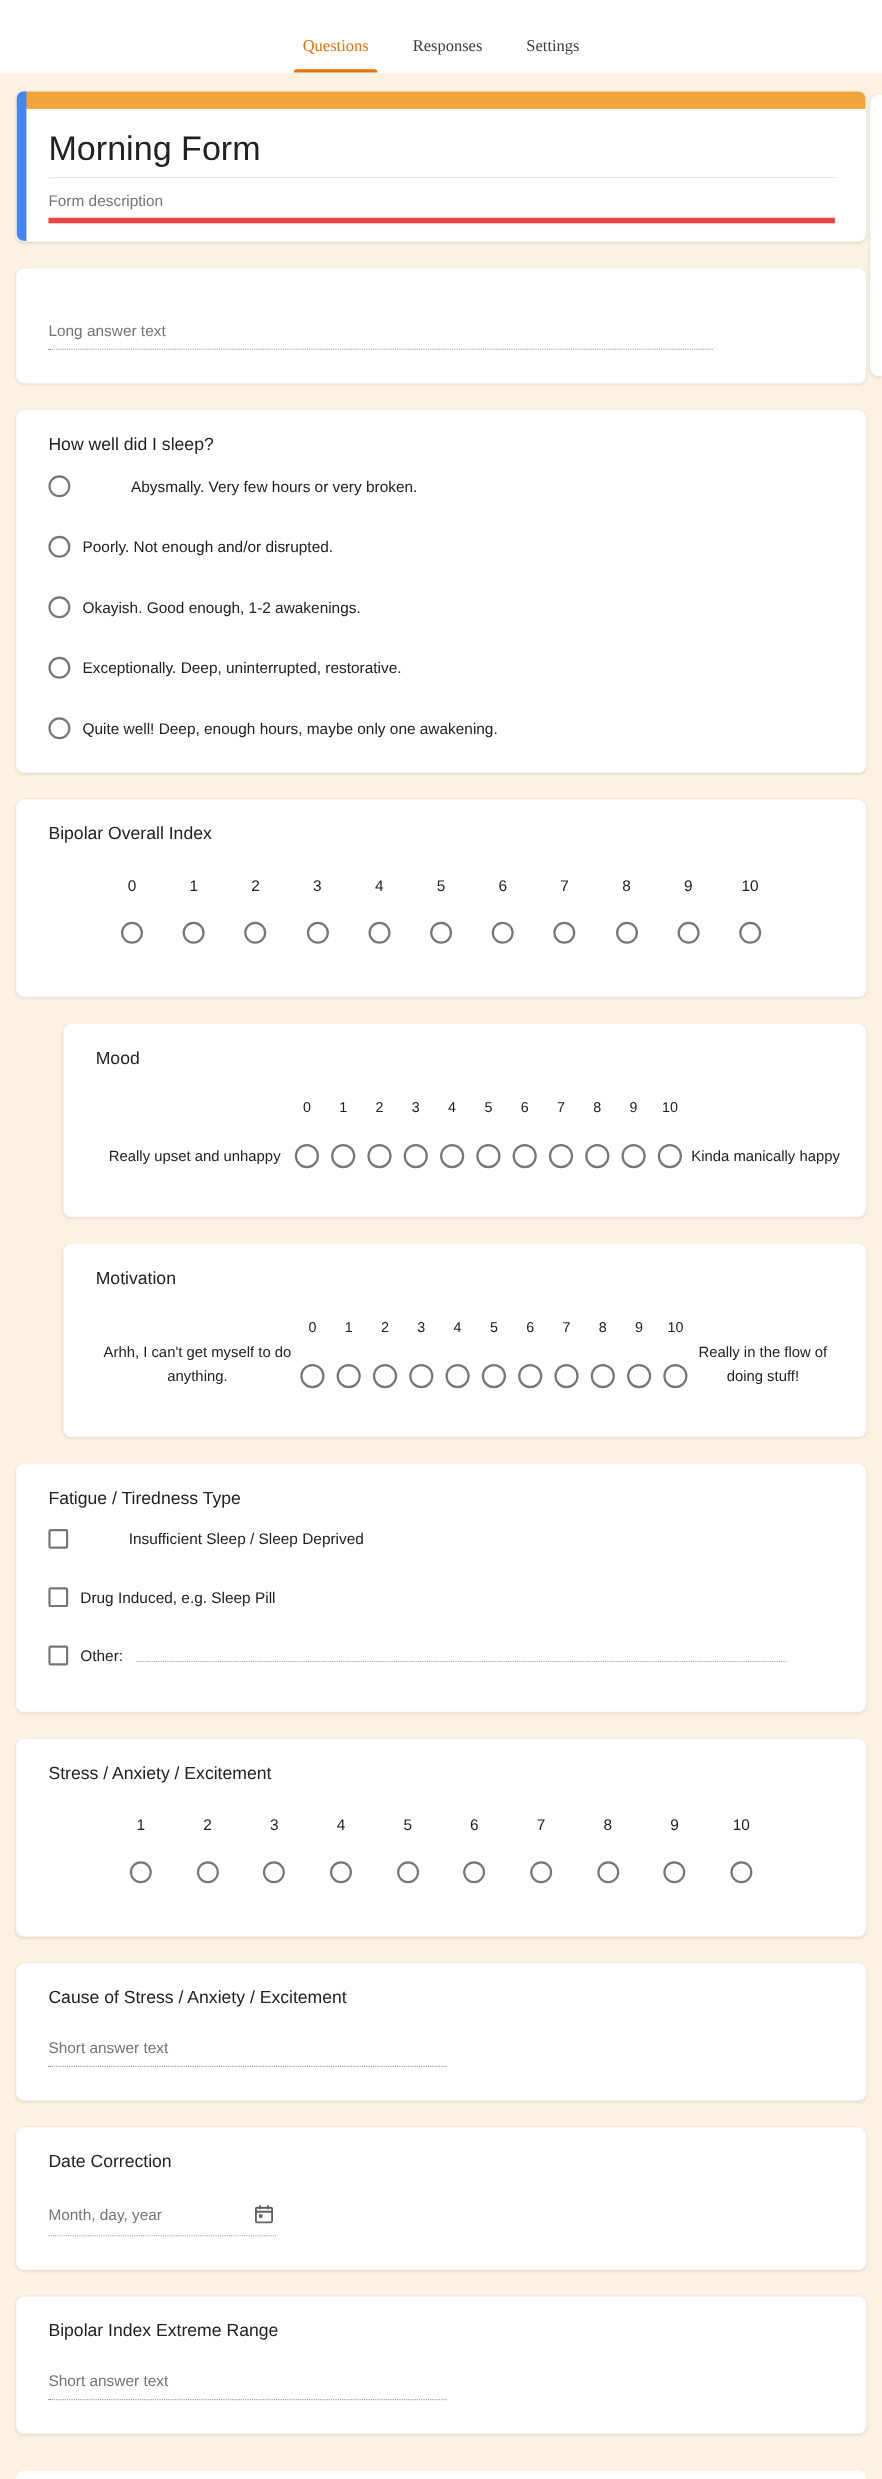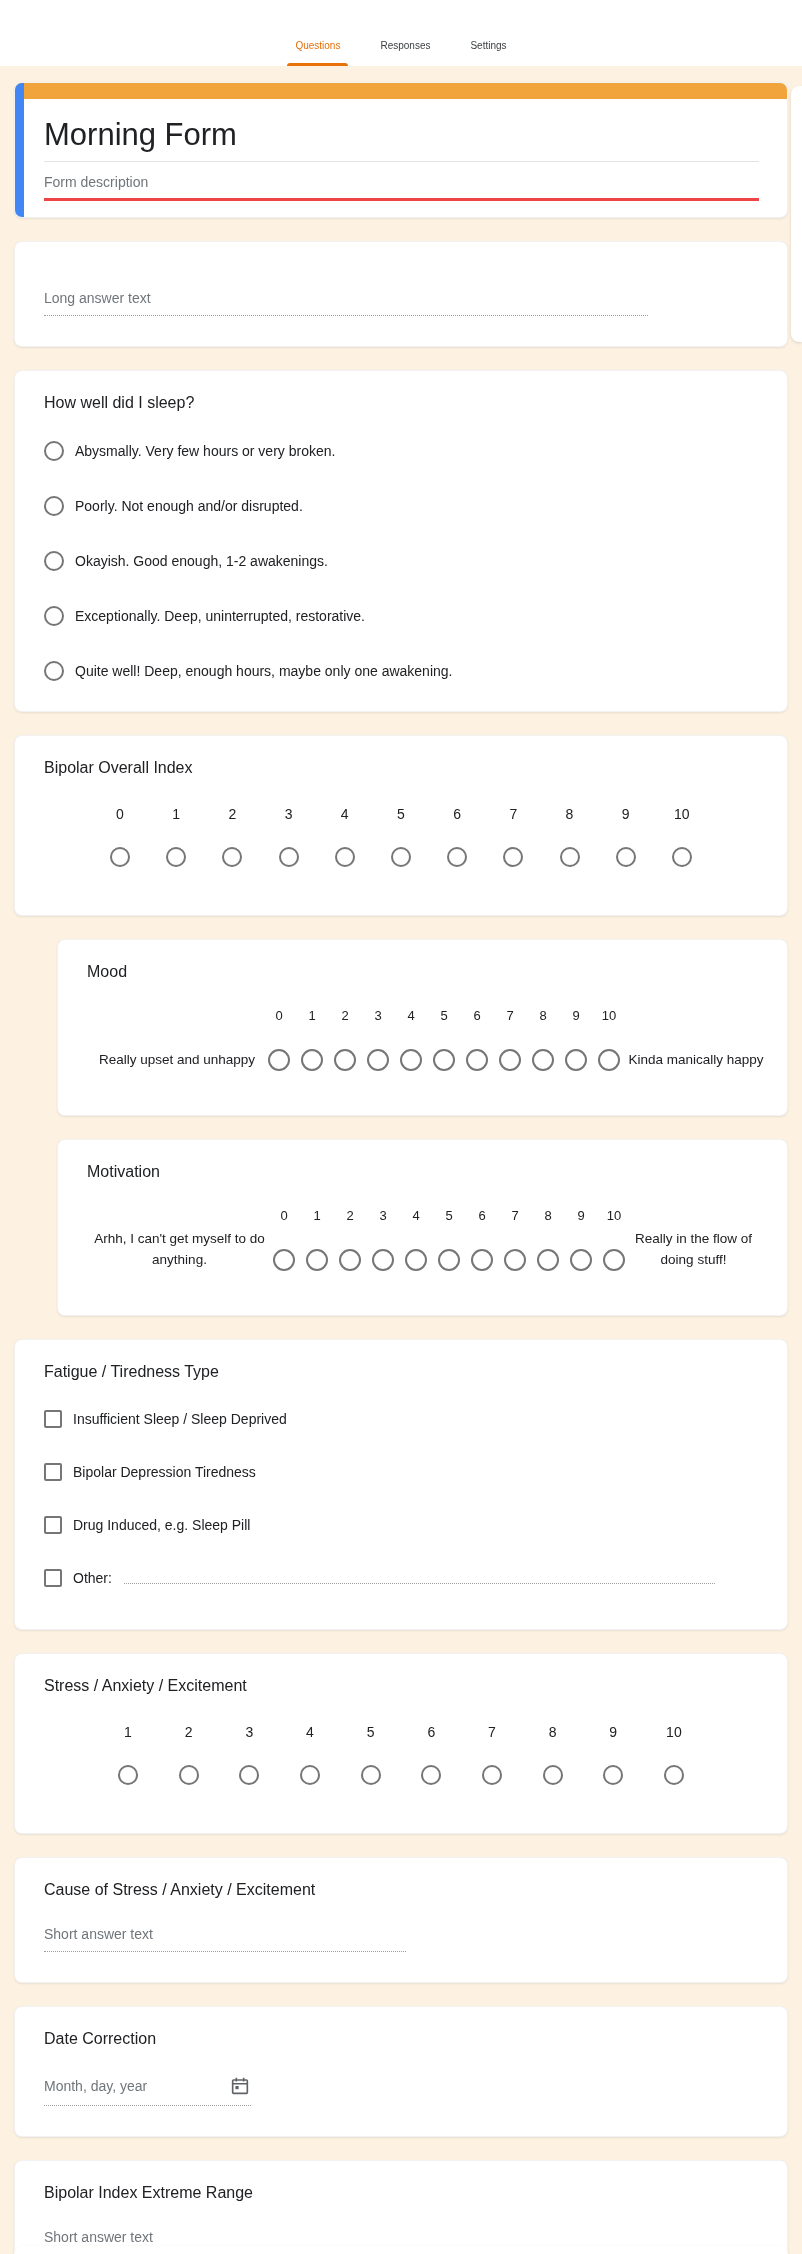--- a/index.html
+++ b/index.html
@@ -13,22 +13,22 @@
     color:#202124;
   }
 
   
   .topnav {
     position:absolute; top:0; left:0; width:802px; height:66px;
     background:#ffffff;
     display:flex; justify-content:center; align-items:flex-end; gap:24px;
   }
   .tab {
-    position:relative; font-size:10px; color:#3c4043;
-    padding:0 8px 15px; cursor:pointer; white-space:nowrap;
+    position:relative; font-size:15px; color:#3c4043;
+    padding:0 8px 15px; cursor:pointer; white-space:nowrap;font-family:Liberation Serif, serif;
   }
   .tab.active { color:#e8710a; }
   .tab.active::after {
     content:""; position:absolute; left:0; right:0; bottom:0; height:3px;
     background:#e8710a; border-radius:3px 3px 0 0;
   }
 
   
   .column {
     position:absolute; top:82px; left:14px; width:774px;
@@ -41,35 +41,35 @@
     padding:22px 29px 30px;
     position:relative;
   }
 
   
   .header-card { padding:0; overflow:hidden; }
   .theme-bar { height:16px; background:#f1a33c; }
   .sel-stripe { position:absolute; left:0; top:0; bottom:0; width:9px; background:#4285f4; }
   .header-body { padding:17px 28px 16px 29px; }
   .form-title { font-size:31px; line-height:38px; color:#202124; padding-bottom:7px; border-bottom:1px solid #e4e4e4; }
-  .form-desc { margin-top:12px; font-size:14px; color:#70757a; padding-bottom:8px; border-bottom:3px solid #ef4444; }
+  .form-desc { margin-top:12px; font-size:14px; color:#70757a; padding-bottom:8px; border-bottom:5px solid #ef4444; }
 
   .q-title { font-size:16px; line-height:20px; color:#202124; }
 
   
   .answer-line {
     margin-top:26px; font-size:14px; color:#70757a;
     padding-bottom:9px; border-bottom:1px dotted #9e9e9e;
   }
   .w-long  { width:604px; }
   .w-short { width:362px; }
 
   
   .opt-row { display:flex; align-items:center; margin-top:35px; }
-  .opt-row.first { margin-top:28px; }
+  .opt-row.first { margin-top:17px;gap:44px; }
   .radio { width:20px; height:20px; border:2px solid #767676; border-radius:50%; flex:none; background:#fff; }
   .cb    { width:18px; height:18px; border:2px solid #767676; border-radius:2px; flex:none; background:#fff; }
   .opt-label { margin-left:11px; font-size:14px; color:#202124; }
   .other-line { flex:1; margin:0 43px 3px 12px; border-bottom:1px dotted #9e9e9e; align-self:flex-end; }
 
   
   .sc { border:2px solid #767676; border-radius:50%; background:#fff; }
   .si { display:flex; flex-direction:column; align-items:center; }
   .scale-spread { display:flex; justify-content:space-between; margin-top:28px; }
   .scale-spread .si { width:28px; }
@@ -319,24 +319,20 @@
   </div>
 
   <div class="card" style="padding-bottom:42px;">
     <div class="q-title">Fatigue / Tiredness Type</div>
     <div class="opt-row first">
       <span class="cb"></span>
       <span class="opt-label">Insufficient Sleep / Sleep Deprived</span>
     </div>
     <div class="opt-row">
       <span class="cb"></span>
-      <span class="opt-label">Bipolar Depression Tiredness</span>
-    </div>
-    <div class="opt-row">
-      <span class="cb"></span>
       <span class="opt-label">Drug Induced, e.g. Sleep Pill</span>
     </div>
     <div class="opt-row">
       <span class="cb"></span>
       <span class="opt-label">Other:</span>
       <span class="other-line"></span>
     </div>
   </div>
 
   <div class="card scale-pad-bottom">

